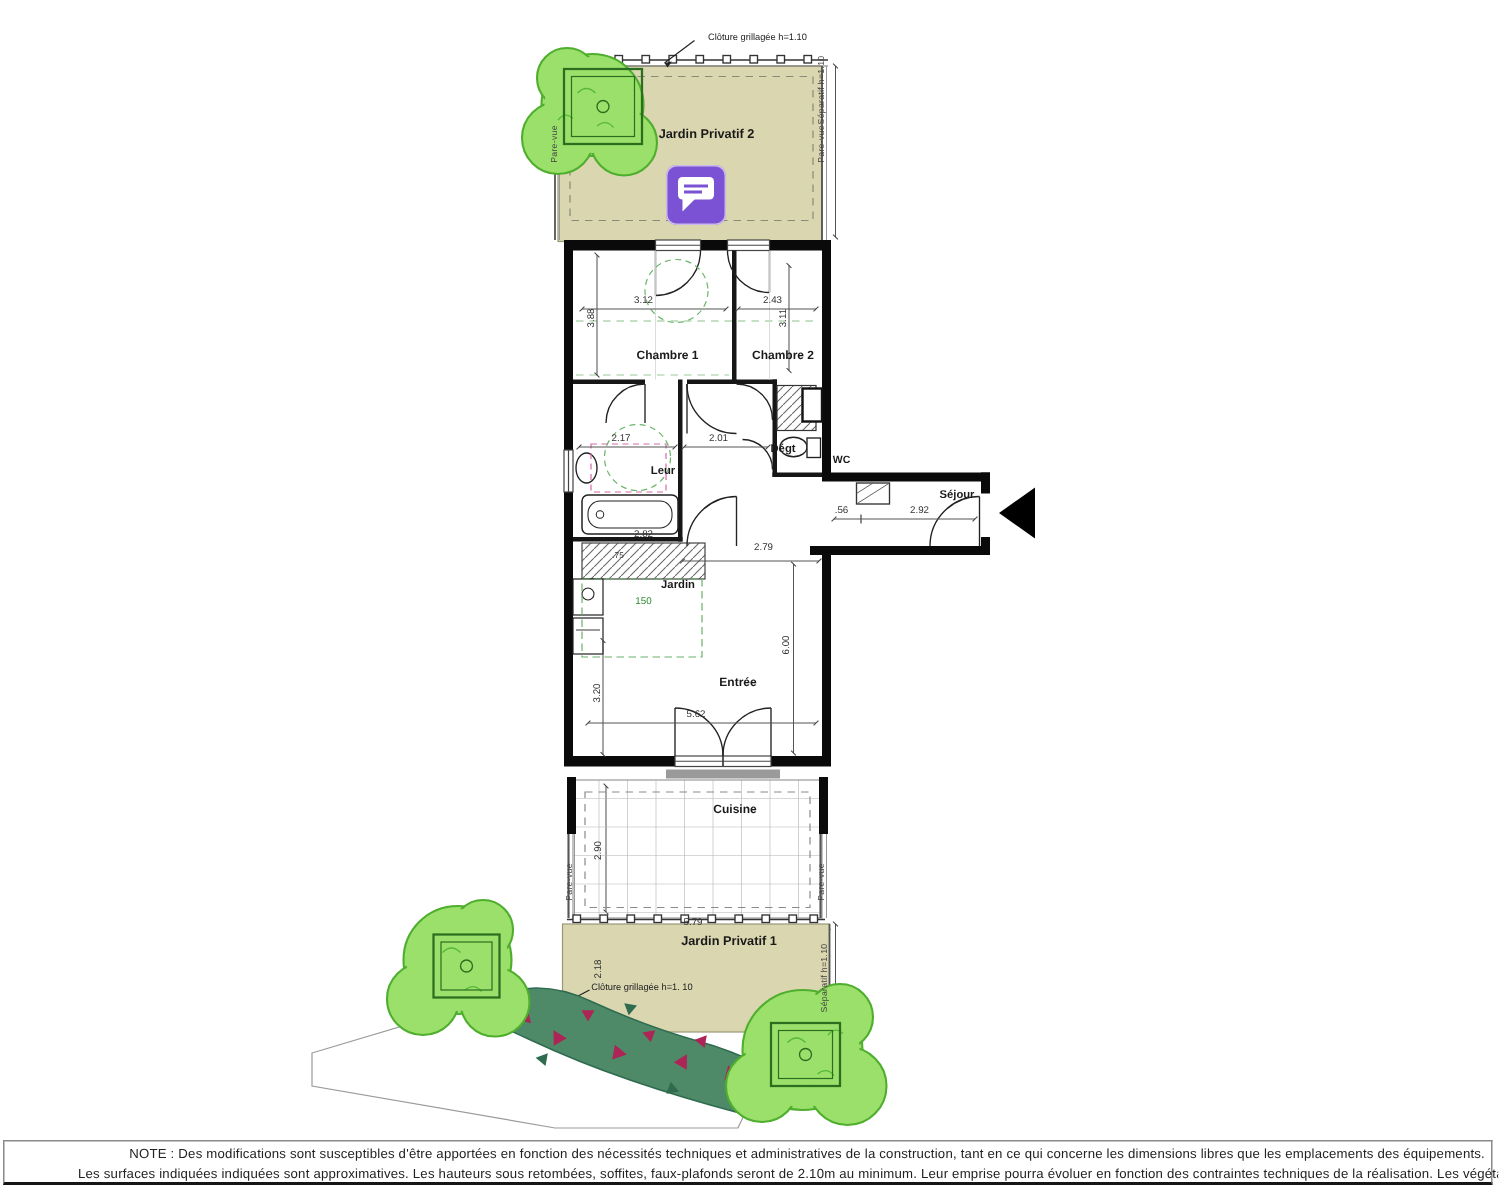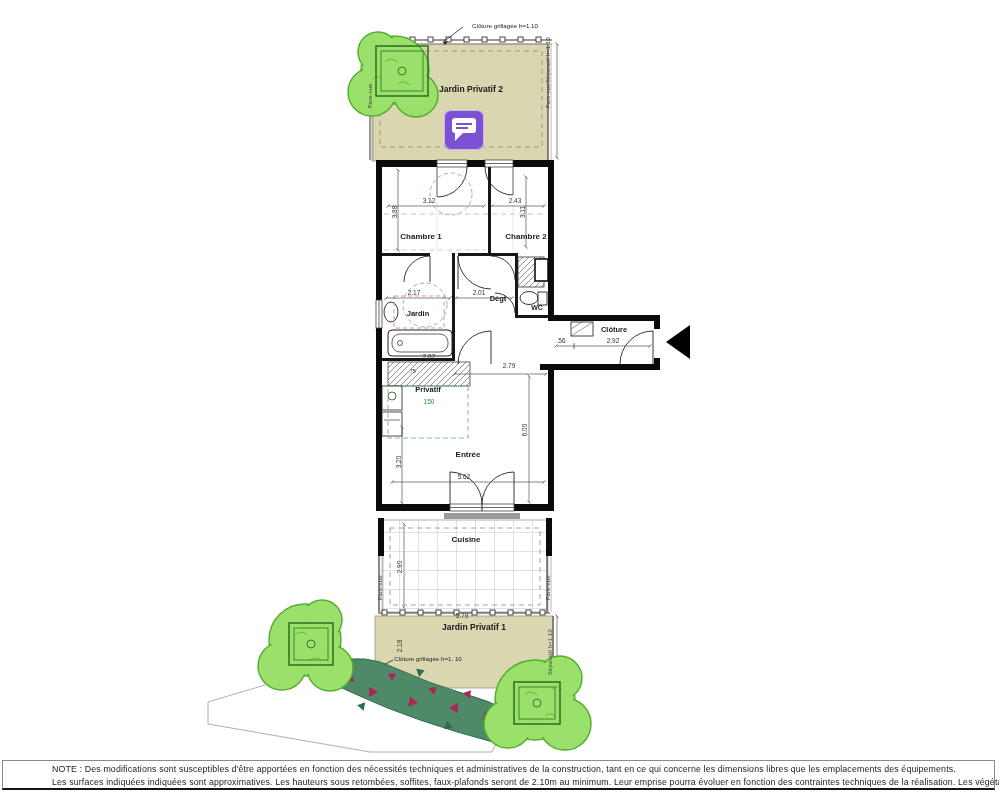--- a/index.html
+++ b/index.html
@@ -1,22 +1,22 @@
 <!DOCTYPE html>
 <html><head>
 <meta charset="utf-8">
 <style>
   html,body{margin:0;padding:0;background:#fff;}
   #canvas{position:relative;width:999px;height:800px;background:#ffffff;overflow:hidden;
-          font-family:"Liberation Sans",sans-serif;}
+          font-family:"Liberation Sans",sans-serif;text-align:right;}
   #plan-svg{position:absolute;left:0;top:0;}
   .lbl{position:absolute;font-family:"Liberation Sans",sans-serif;font-size:6.5px;color:#333;
        white-space:nowrap;transform:translate(-50%,-50%);line-height:1;}
   .lbl.v{transform:translate(-50%,-50%) rotate(-90deg);}
-  .room{font-size:8px;font-weight:bold;color:#1a1a1a;}
+  .room{font-size:8px;font-weight:bold;color:#1a1a1a;padding-left:48px;}
   .big{font-size:8.5px;font-weight:bold;color:#1a1a1a;}
   .small{font-size:5.8px;color:#444;letter-spacing:.2px;}
   .fence{font-size:6.2px;color:#222;}
   .green{color:#2f8a2f;}
   
   #annot{position:absolute;left:444px;top:110px;width:40px;height:40px;background:#7b52d3;
          border-radius:7px;box-shadow:0 0 0 1px rgba(255,255,255,.6) inset;cursor:pointer;}
   #annot .bubble{position:absolute;left:8px;top:8px;width:24px;height:15px;background:#fff;border-radius:3px;}
   #annot .l1,#annot .l2{position:absolute;height:2px;background:#7b52d3;left:12px;}
   #annot .l1{top:13px;width:16px;}
@@ -316,51 +316,51 @@
 
 <span class="lbl fence" style="left:505px;top:26px">Clôture grillagée h=1.10</span>
 <span class="lbl big" style="left:471px;top:89px">Jardin Privatif 2</span>
 <span class="lbl v small" style="left:549px;top:60px">Séparatif h=1.10</span>
 <span class="lbl v small" style="left:549px;top:96px">Pare-vue</span>
 <span class="lbl v small" style="left:371px;top:96px">Pare-vue</span>
 
 <span class="lbl room" style="left:421px;top:237px">Chambre 1</span>
 <span class="lbl" style="left:429px;top:201px">3.12</span>
 <span class="lbl v" style="left:395px;top:212px">3.88</span>
-<span class="lbl room" style="left:526px;top:237px">Chambre 2</span>
+<span class="lbl room" style="left:498px;top:237px">Chambre 2</span>
 <span class="lbl" style="left:515px;top:201px">2.43</span>
 <span class="lbl v" style="left:523px;top:212px">3.11</span>
 
-<span class="lbl room" style="left:418px;top:314px;font-size:7.5px">Jardin</span>
+<span class="lbl room" style="left:418px;top:314px;font-size:7.5px">Leur</span>
 <span class="lbl" style="left:414px;top:293px">2.17</span>
 <span class="lbl room" style="left:498px;top:299px;font-size:7.5px">Dégt</span>
 <span class="lbl" style="left:479px;top:293px">2.01</span>
 <span class="lbl room" style="left:537px;top:307px;font-size:7px">WC</span>
 
-<span class="lbl room" style="left:614px;top:330px;font-size:7.5px">Clôture</span>
+<span class="lbl room" style="left:614px;top:330px;font-size:7.5px">Séjour</span>
 <span class="lbl" style="left:561px;top:341px">.56</span>
 <span class="lbl" style="left:613px;top:341px">2.92</span>
 
-<span class="lbl room" style="left:428px;top:390px;font-size:7.5px">Privatif</span>
+<span class="lbl room" style="left:428px;top:390px;font-size:7.5px">Jardin</span>
 <span class="lbl" style="left:429px;top:357px">2.82</span>
 <span class="lbl" style="left:412px;top:372px;font-size:5.5px">.75</span>
 <span class="lbl green" style="left:429px;top:402px">150</span>
 
 <span class="lbl room" style="left:468px;top:455px">Entrée</span>
 <span class="lbl" style="left:464px;top:477px">5.62</span>
 <span class="lbl v" style="left:525px;top:430px">6.00</span>
 <span class="lbl v" style="left:399px;top:462px">3.20</span>
 <span class="lbl" style="left:509px;top:366px">2.79</span>
 
 <span class="lbl room" style="left:466px;top:540px">Cuisine</span>
 <span class="lbl v" style="left:400px;top:567px">2.90</span>
 <span class="lbl v small" style="left:381px;top:588px">Pare-vue</span>
 <span class="lbl v small" style="left:549px;top:588px">Pare-vue</span>
 
-<span class="lbl big" style="left:474px;top:627px">Jardin Privatif 1</span>
+<span class="lbl big" style="left:486px;top:627px">Jardin Privatif 1</span>
 <span class="lbl" style="left:462px;top:616px">5.79</span>
 <span class="lbl v" style="left:400px;top:646px">2.18</span>
 <span class="lbl fence" style="left:428px;top:659px">Clôture grillagée h=1. 10</span>
 <span class="lbl v small" style="left:551px;top:652px">Séparatif h=1.10</span>
 
 <div id="annot">
   <div class="bubble"></div>
   <div class="l1"></div>
   <div class="l2"></div>
   <div class="tail"></div>

